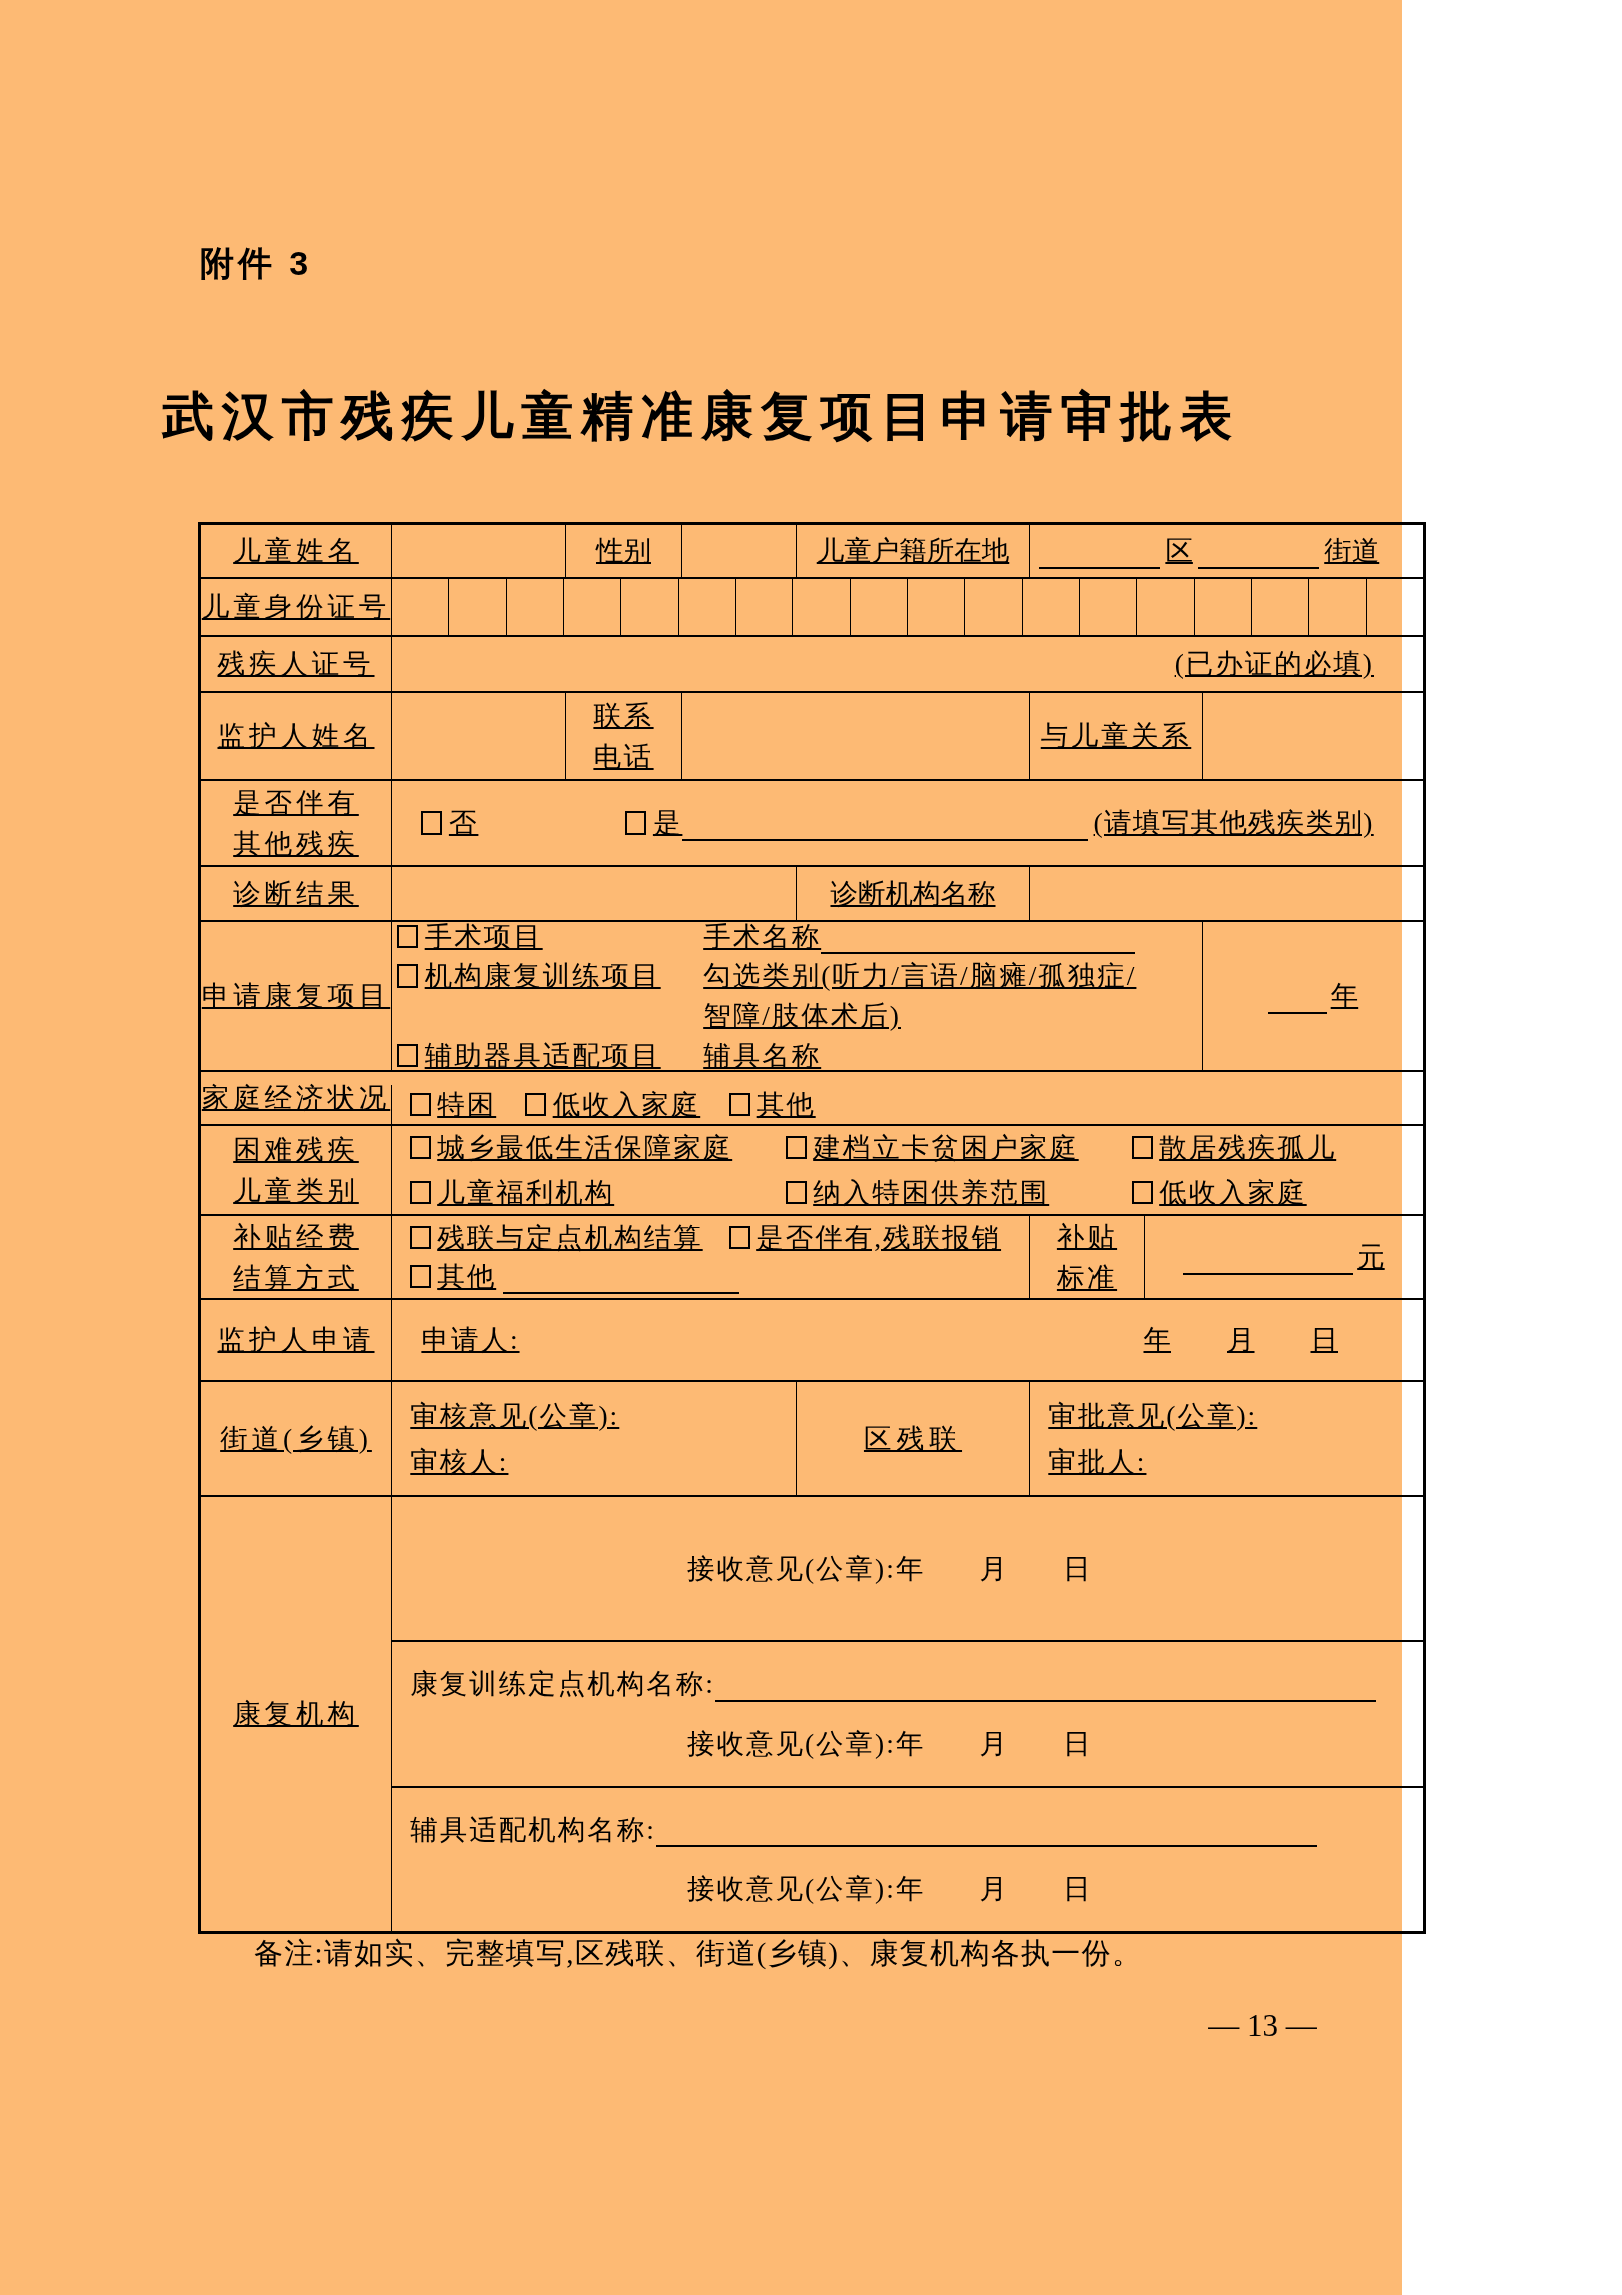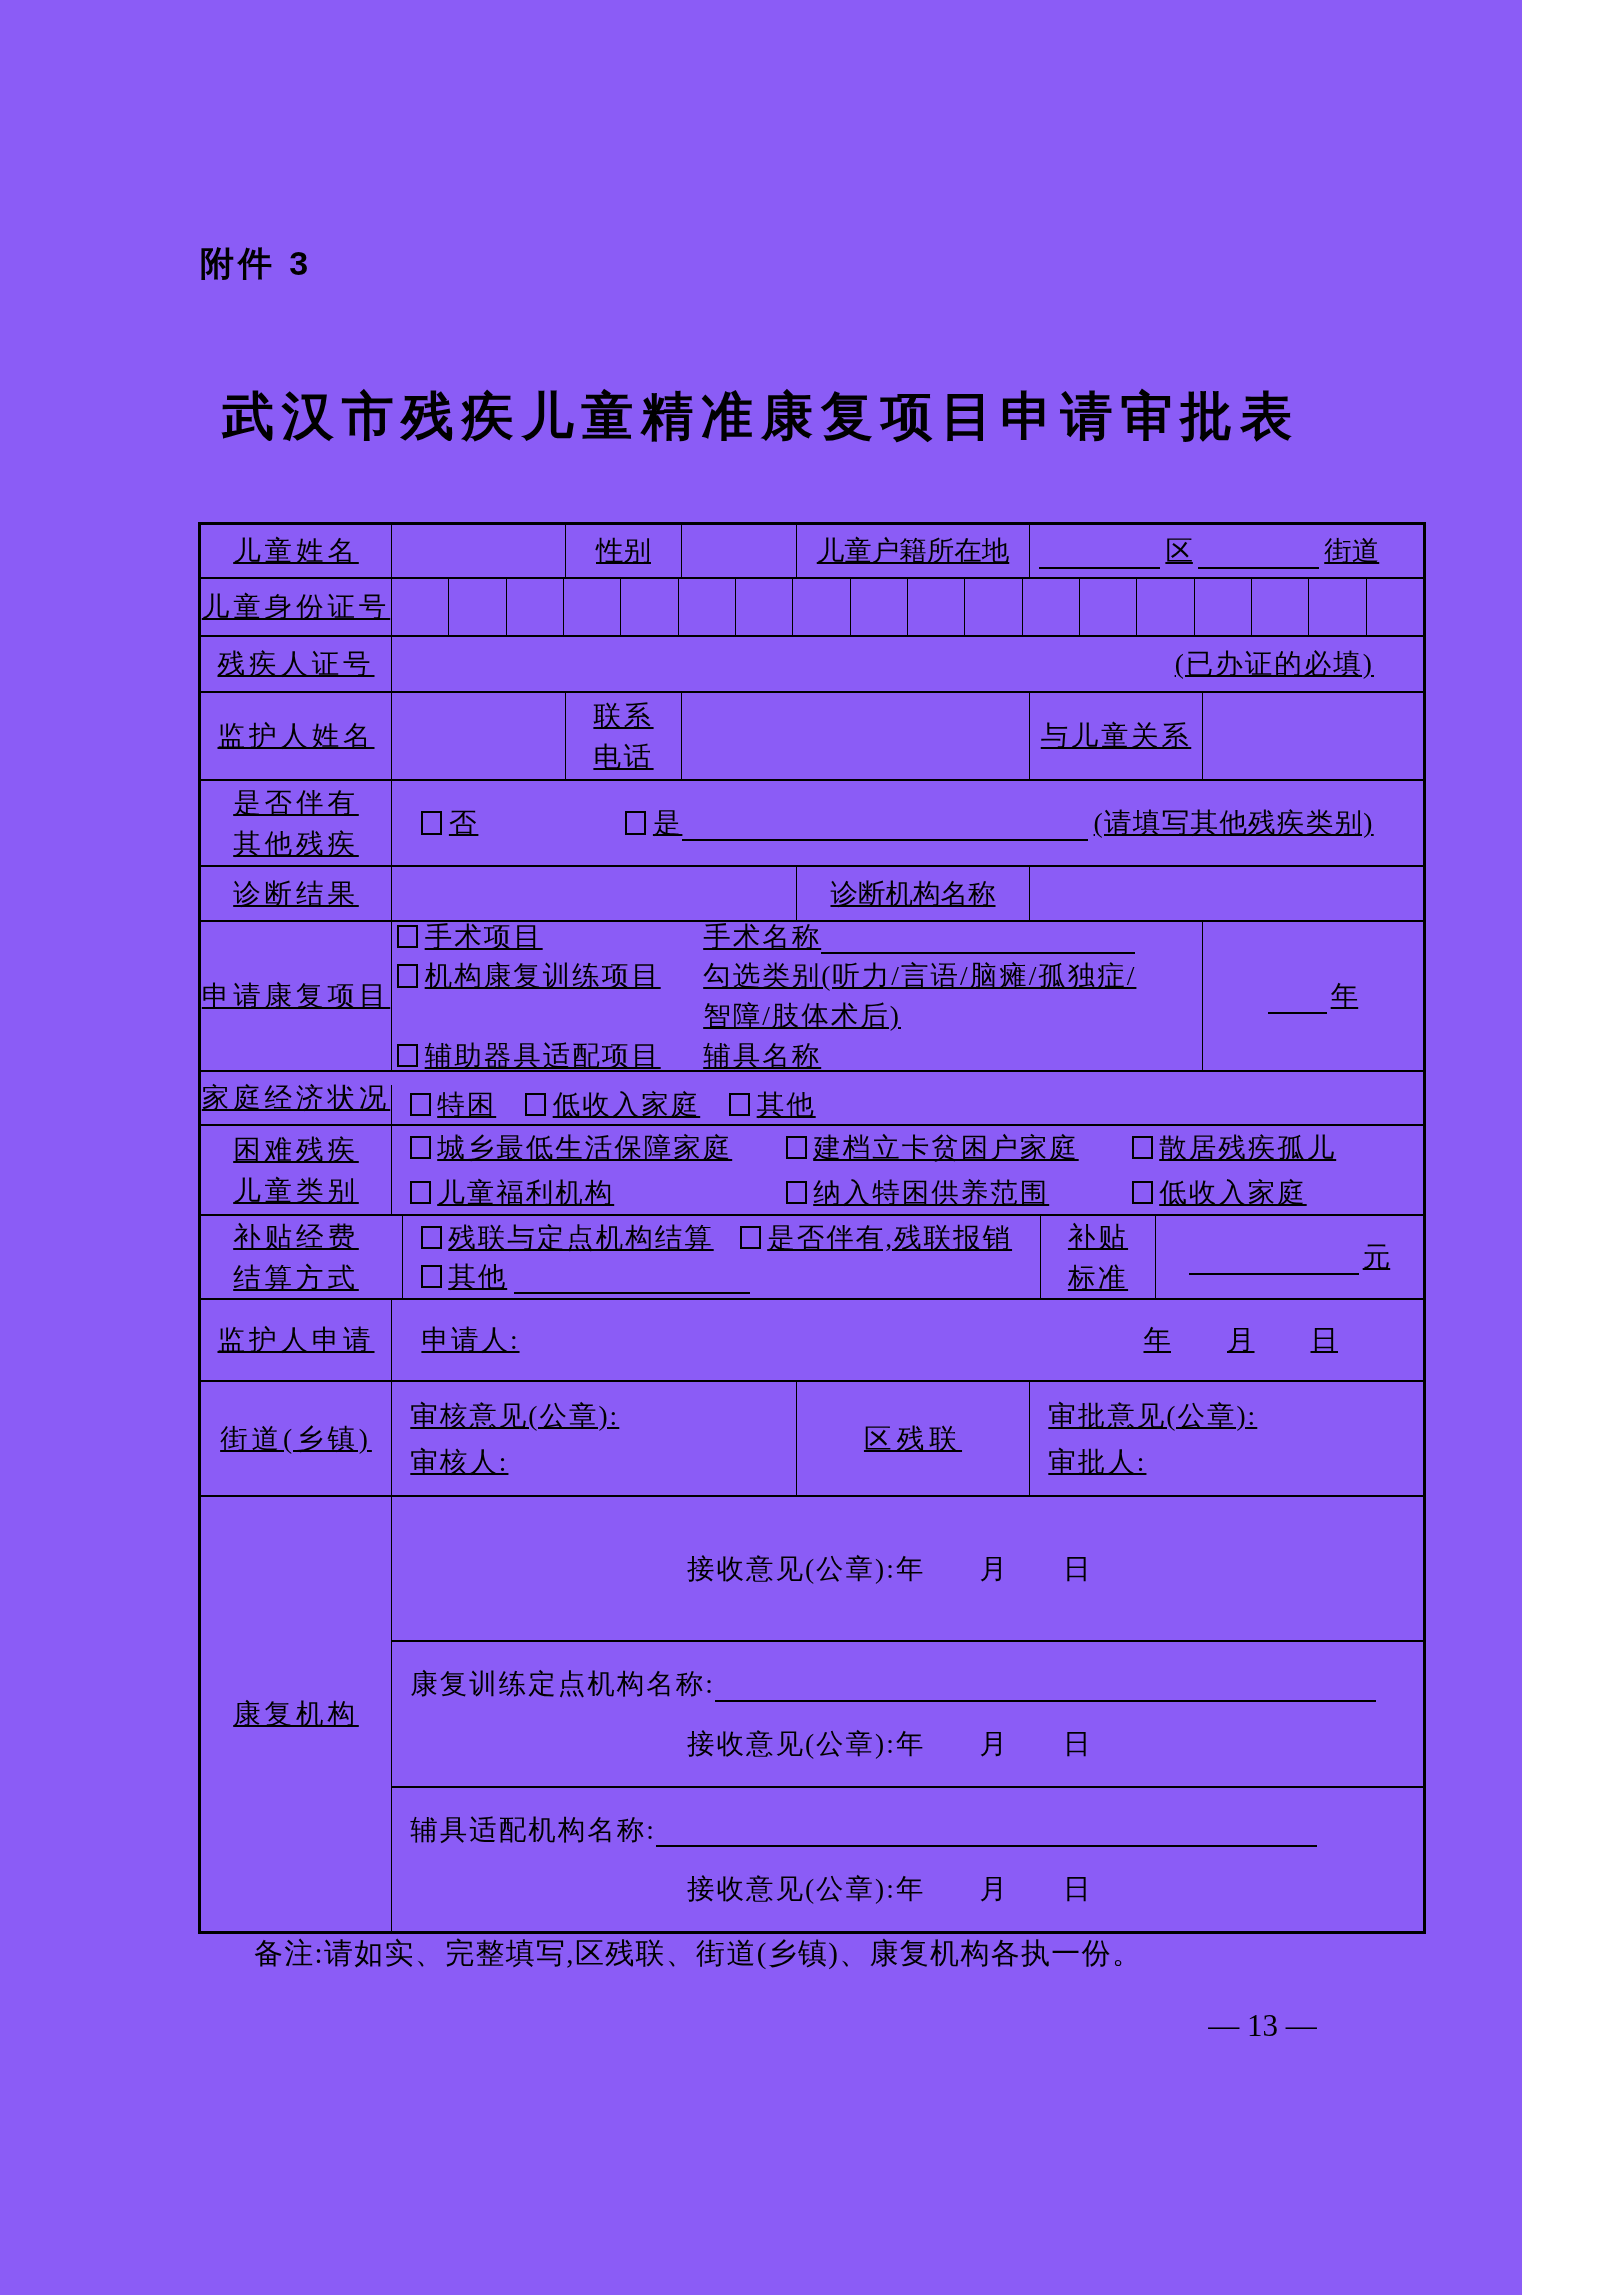--- a/index.html
+++ b/index.html
@@ -1,17 +1,17 @@
 <!DOCTYPE html>
 <html style="font-size:10.5px"><head>
 <meta charset="utf-8">
 <style>
   html,body { margin:0; padding:0; background:#fff; }
   .page {
-    position:relative; width:1522px; height:2295px; background:#8b5cf6;
+    position:relative; width:1402px; height:2295px; background:#fdba74;
     font-family:"Liberation Serif","DejaVu Serif",serif; color:#000;
   }
   .attachment {
     position:absolute; left:200px; top:241px;
     font-family:"Liberation Sans","DejaVu Sans",sans-serif;
     font-size:34px; font-weight:700; letter-spacing:3.9px;
   }
   .title {
     position:absolute; left:0; top:382px; width:100%; text-align:center;
     font-family:"Liberation Sans","DejaVu Sans",sans-serif;
@@ -39,21 +39,21 @@
   .cb { display:inline-block; width:21px; height:23.6px; border:2px solid #000; margin-right:6.5px; flex:none; box-sizing:border-box; }
   .opt { display:inline-flex; align-items:center; white-space:nowrap; letter-spacing:2px; }
   .dates { display:inline-flex; gap:56px; letter-spacing:0; }
   
   .h79{height:52px;} .h89{height:58px;} .h85{height:56px;} .h134{height:88px;}
   .h84{height:55px;} .h132{height:86px;} .h229{height:150px;} .h82{height:54px;}
   .h137{height:90px;} .h128{height:84px;} .h126{height:82px;} .h176{height:115px;}
   .w266{width:174px;flex:0 0 174px;} .w177{width:116px;flex:0 0 116px;}
   .w176{width:115px;flex:0 0 115px;} .w356{width:233px;flex:0 0 233px;}
   .w532{width:348px;flex:0 0 348px;} .w265{width:173px;flex:0 0 173px;}
-  .w619{width:405px;flex:0 0 405px;} .w975{width:638px;flex:0 0 638px;margin-left:11px;}
+  .w619{width:405px;flex:0 0 405px;} .w975{width:638px;flex:0 0 638px;}
   .w175{width:115px;flex:0 0 115px;} .w1240{width:811px;flex:0 0 811px;}
   .idbox { flex:1 1 0; border-left:1.3px solid #000; }
   .idbox.first { border-left:none; }
   .residence-cell { padding-left:9.2px; gap:5.2px; }
   .cert-cell { justify-content:flex-end; padding-right:49px; letter-spacing:2px; }
   .other-cell { padding-left:29.4px; }
   .other-cell .yes-opt { margin-left:147px; }
   .other-hint { margin-left:5.2px; letter-spacing:1.3px; white-space:nowrap; }
   .proj-cell { display:grid; grid-template-columns:306px 1fr; align-content:center;
                row-gap:3.9px; padding-left:5.2px; }

